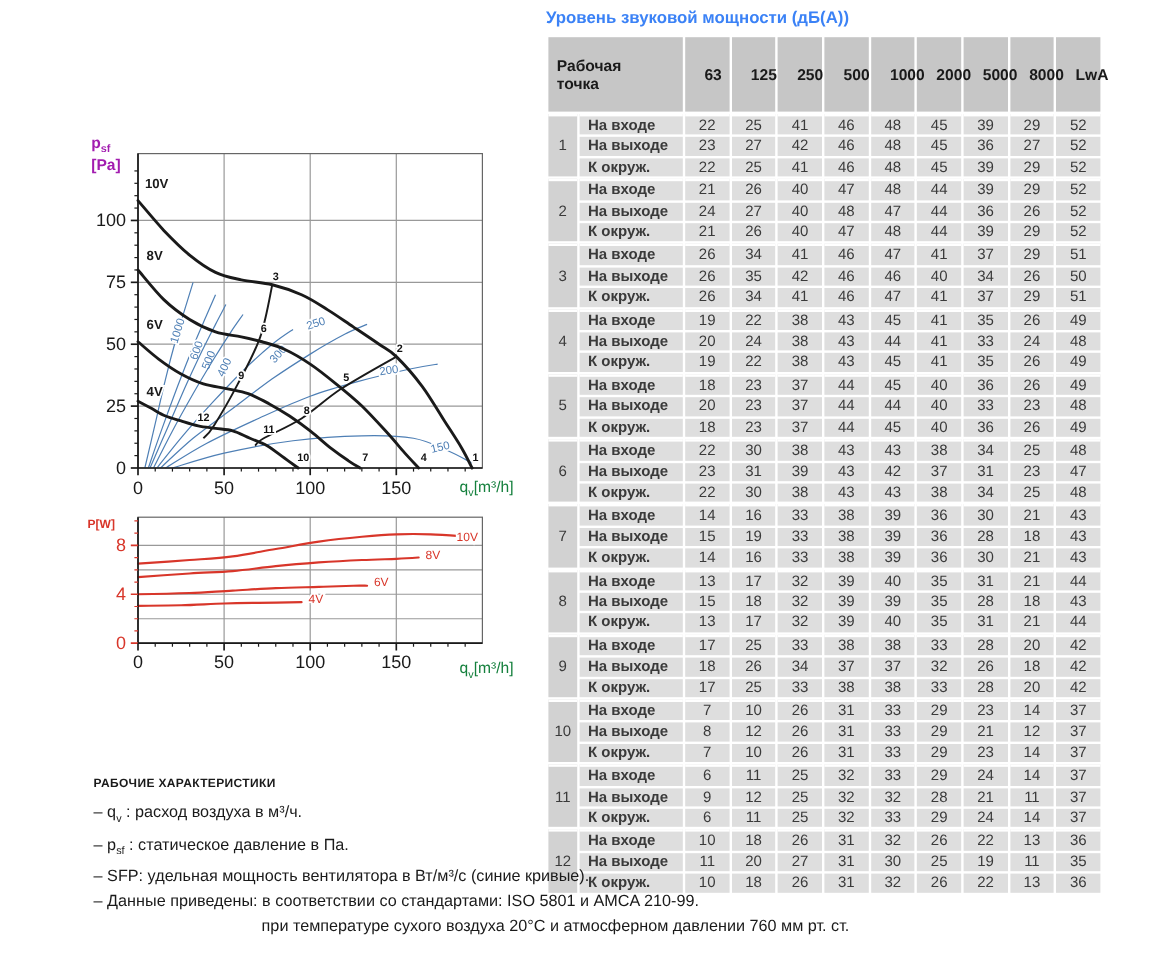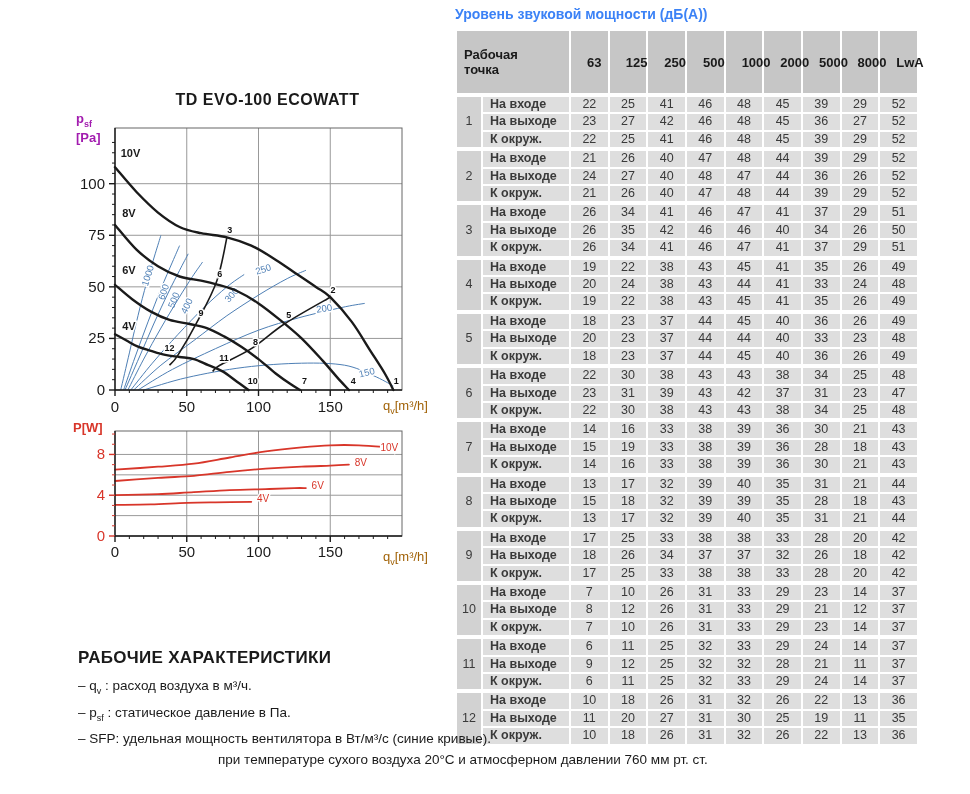--- a/index.html
+++ b/index.html
@@ -5,51 +5,50 @@
   html,body{margin:0;padding:0;background:#fff;}
   .page{position:relative;width:970px;height:794px;background:#fff;
         font-family:"Liberation Sans",sans-serif;color:#222;overflow:hidden;}
   .abs{position:absolute;}
 
   
   .chart-title{left:70px;top:91px;width:395px;text-align:center;
                font-size:16px;font-weight:bold;color:#1a1a1a;letter-spacing:.5px;}
   .ylab{left:76px;top:112px;font-size:13px;font-weight:bold;color:#a21caf;line-height:14px;}
   .ylab sub,.xlab sub,.ft sub{font-size:9px;}
-  .xlab{font-size:13px;color:#a16207;}
+  .xlab{font-size:13px;color:#15803d;}
   .xlab1{left:383px;top:398px;}
   .xlab2{left:383px;top:549px;}
-  .plab{left:73px;top:420px;font-size:13px;font-weight:bold;color:var(--red);}
+  .plab{left:73px;top:432px;font-size:10px;font-weight:bold;color:var(--red);}
   svg text{font-family:"Liberation Sans",sans-serif;}
 
   
   .tbl-title{left:455px;top:6px;font-size:14px;font-weight:bold;color:#3b82f6;}
   .tbl-wrap{left:455px;top:29px;}
   table.snd{border-collapse:separate;border-spacing:2px;table-layout:fixed;width:464px;}
   table.snd th{background:var(--th-bg);color:#1a1a1a;font-size:13px;font-weight:bold;
                height:21px;padding:16px;text-align:center;}
   table.snd th.rt{text-align:left;padding-left:7px;}
   table.snd td{background:var(--td-bg);color:#3a3a3a;font-size:12.5px;height:15.4px;
                line-height:15.4px;padding:0;text-align:center;white-space:nowrap;}
   table.snd td.gnum{background:var(--g-bg);}
   table.snd td.rlabel{text-align:left;padding-left:7px;font-weight:bold;}
   table.snd tr.gstart td{border-top:2px solid #fff;}
 
   
   .ft{left:78px;top:648px;width:640px;color:#1a1a1a;}
-  .ft-head{font-size:17px;font-weight:bold;margin-bottom:7px;letter-spacing:.3px;}
+  .ft-head{font-size:10px;font-weight:bold;margin-bottom:7px;letter-spacing:.3px;}
   .ft-line{font-size:13.5px;line-height:21px;}
   .ft-line.indent{padding-left:140px;}
 </style>
 </head>
 <body>
 
 <div class="page">
 
-  <div class="abs chart-title">TD EVO-100 ECOWATT</div>
   <div class="abs ylab">
     <span>p</span><sub>sf</sub><br>
     <span>[Pa]</span>
   </div>
   <svg class="abs" id="fan-chart" style="left:70px;top:95px;" width="395" height="325">
       <line x1="116.75" y1="33" x2="116.75" y2="295" stroke="#999999" stroke-width="1"></line>
       <line x1="188.5" y1="33" x2="188.5" y2="295" stroke="#999999" stroke-width="1"></line>
       <line x1="260.25" y1="33" x2="260.25" y2="295" stroke="#999999" stroke-width="1"></line>
       <line x1="45" y1="243.42519685039372" x2="332" y2="243.42519685039372" stroke="#999999" stroke-width="1"></line>
       <line x1="45" y1="191.8503937007874" x2="332" y2="191.8503937007874" stroke="#999999" stroke-width="1"></line>
@@ -687,17 +686,18 @@
         </tbody>
     </table>
   </div>
 
   <div class="abs ft">
     <div class="ft-head">РАБОЧИЕ ХАРАКТЕРИСТИКИ</div>
     <div>
         <div class="ft-line"><span>– q</span><sub>v</sub><span> : расход воздуха в м³/ч.</span></div>
         <div class="ft-line"><span>– p</span><sub>sf</sub><span> : статическое давление в Па.</span></div>
         <div class="ft-line"><span>– SFP: удельная мощность вентилятора в Вт/м³/с (синие кривые).</span></div>
+        <div class="ft-line"><span>– Данные приведены: в соответствии со стандартами: ISO 5801 и AMCA 210-99.</span></div>
         <div class="ft-line indent"><span>при температуре сухого воздуха 20°C и атмосферном давлении 760 мм рт. ст.</span></div>
       </div>
   </div>
 
 </div>
 
 </body></html>

